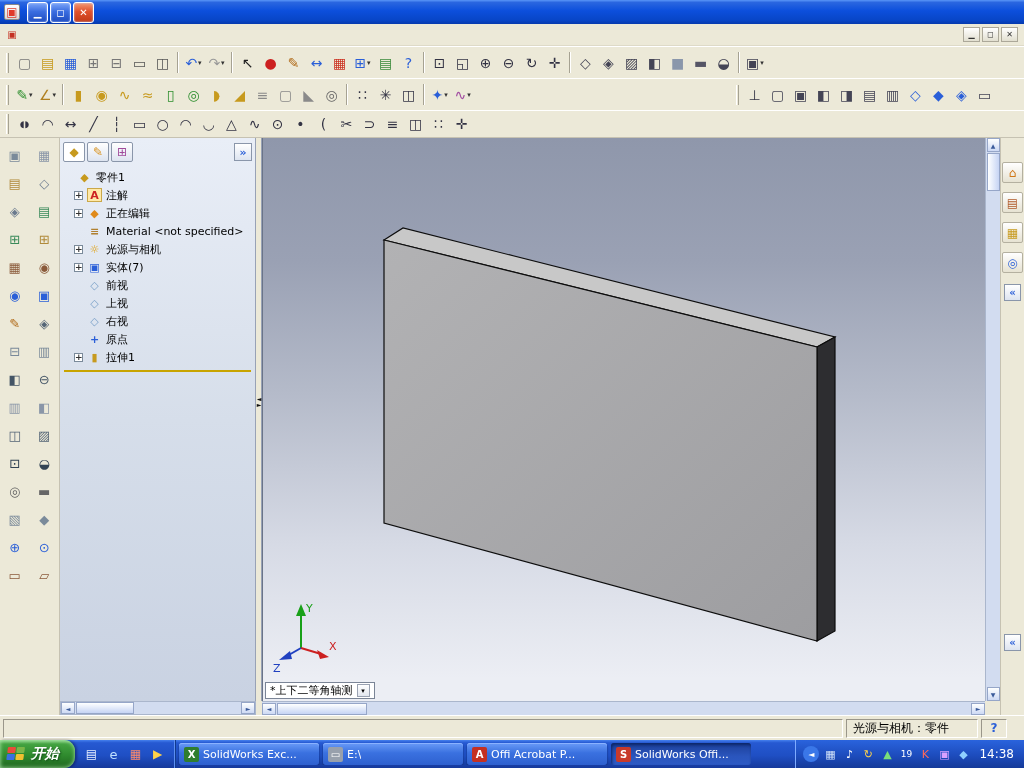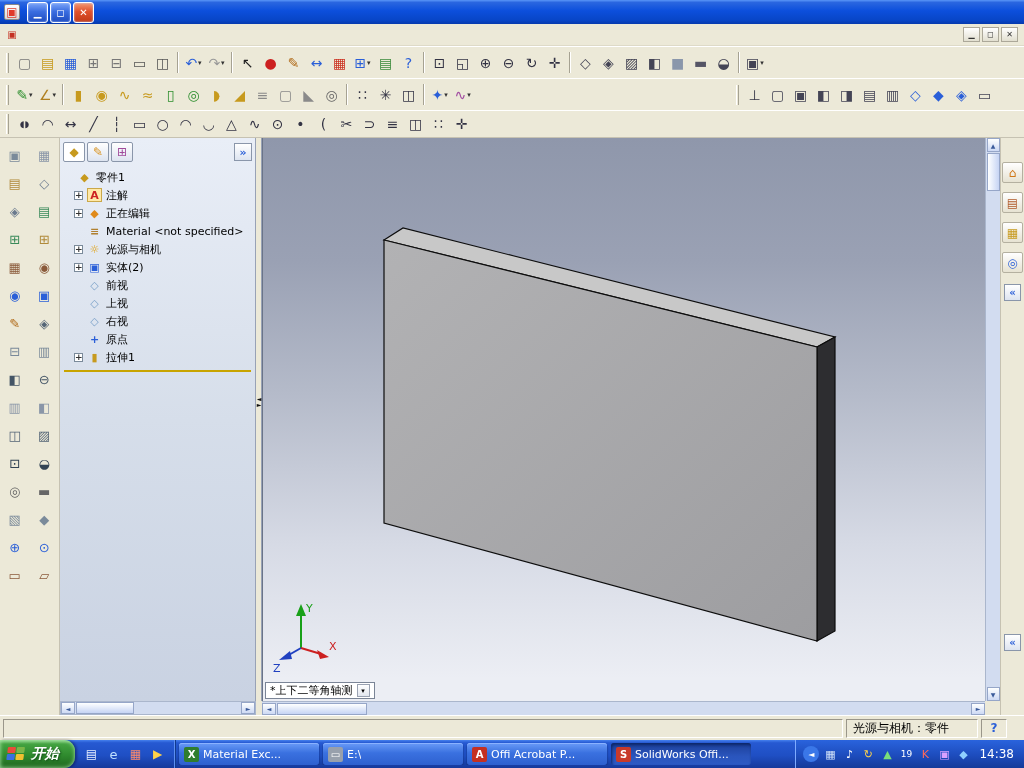--- a/index.html
+++ b/index.html
@@ -543,21 +543,21 @@
           <span class="tlabel">Material &lt;not specified&gt;</span>
         </div>
         <div class="tree-row child">
           <span class="expander">+</span>
           <span class="ticon" style="color: rgb(224, 160, 16);">☼</span>
           <span class="tlabel">光源与相机</span>
         </div>
         <div class="tree-row child">
           <span class="expander">+</span>
           <span class="ticon" style="color: rgb(42, 95, 216);">▣</span>
-          <span class="tlabel">实体(2)</span>
+          <span class="tlabel">实体(7)</span>
         </div>
         <div class="tree-row child">
           <span class="expander none"></span>
           <span class="ticon" style="color: rgb(122, 160, 200);">◇</span>
           <span class="tlabel">前视</span>
         </div>
         <div class="tree-row child">
           <span class="expander none"></span>
           <span class="ticon" style="color: rgb(122, 160, 200);">◇</span>
           <span class="tlabel">上视</span>
@@ -684,21 +684,21 @@
       <div class="tb-btn">
         <span class="g" style="color: rgb(255, 138, 106);">▦</span>
       </div>
       <div class="tb-btn">
         <span class="g" style="color: rgb(255, 210, 74);">▶</span>
       </div>
     </div>
   <div id="task-buttons">
       <div class="task-btn">
         <span class="task-ico" style="background: rgb(47, 125, 47);">X</span>
-        <span class="task-label">Material Exc...</span>
+        <span class="task-label">SolidWorks Exc...</span>
       </div>
       <div class="task-btn">
         <span class="task-ico" style="background: rgb(152, 160, 172);">▭</span>
         <span class="task-label">E:\</span>
       </div>
       <div class="task-btn">
         <span class="task-ico" style="background: rgb(196, 48, 34);">A</span>
         <span class="task-label">Offi Acrobat P...</span>
       </div>
       <div class="task-btn active">

